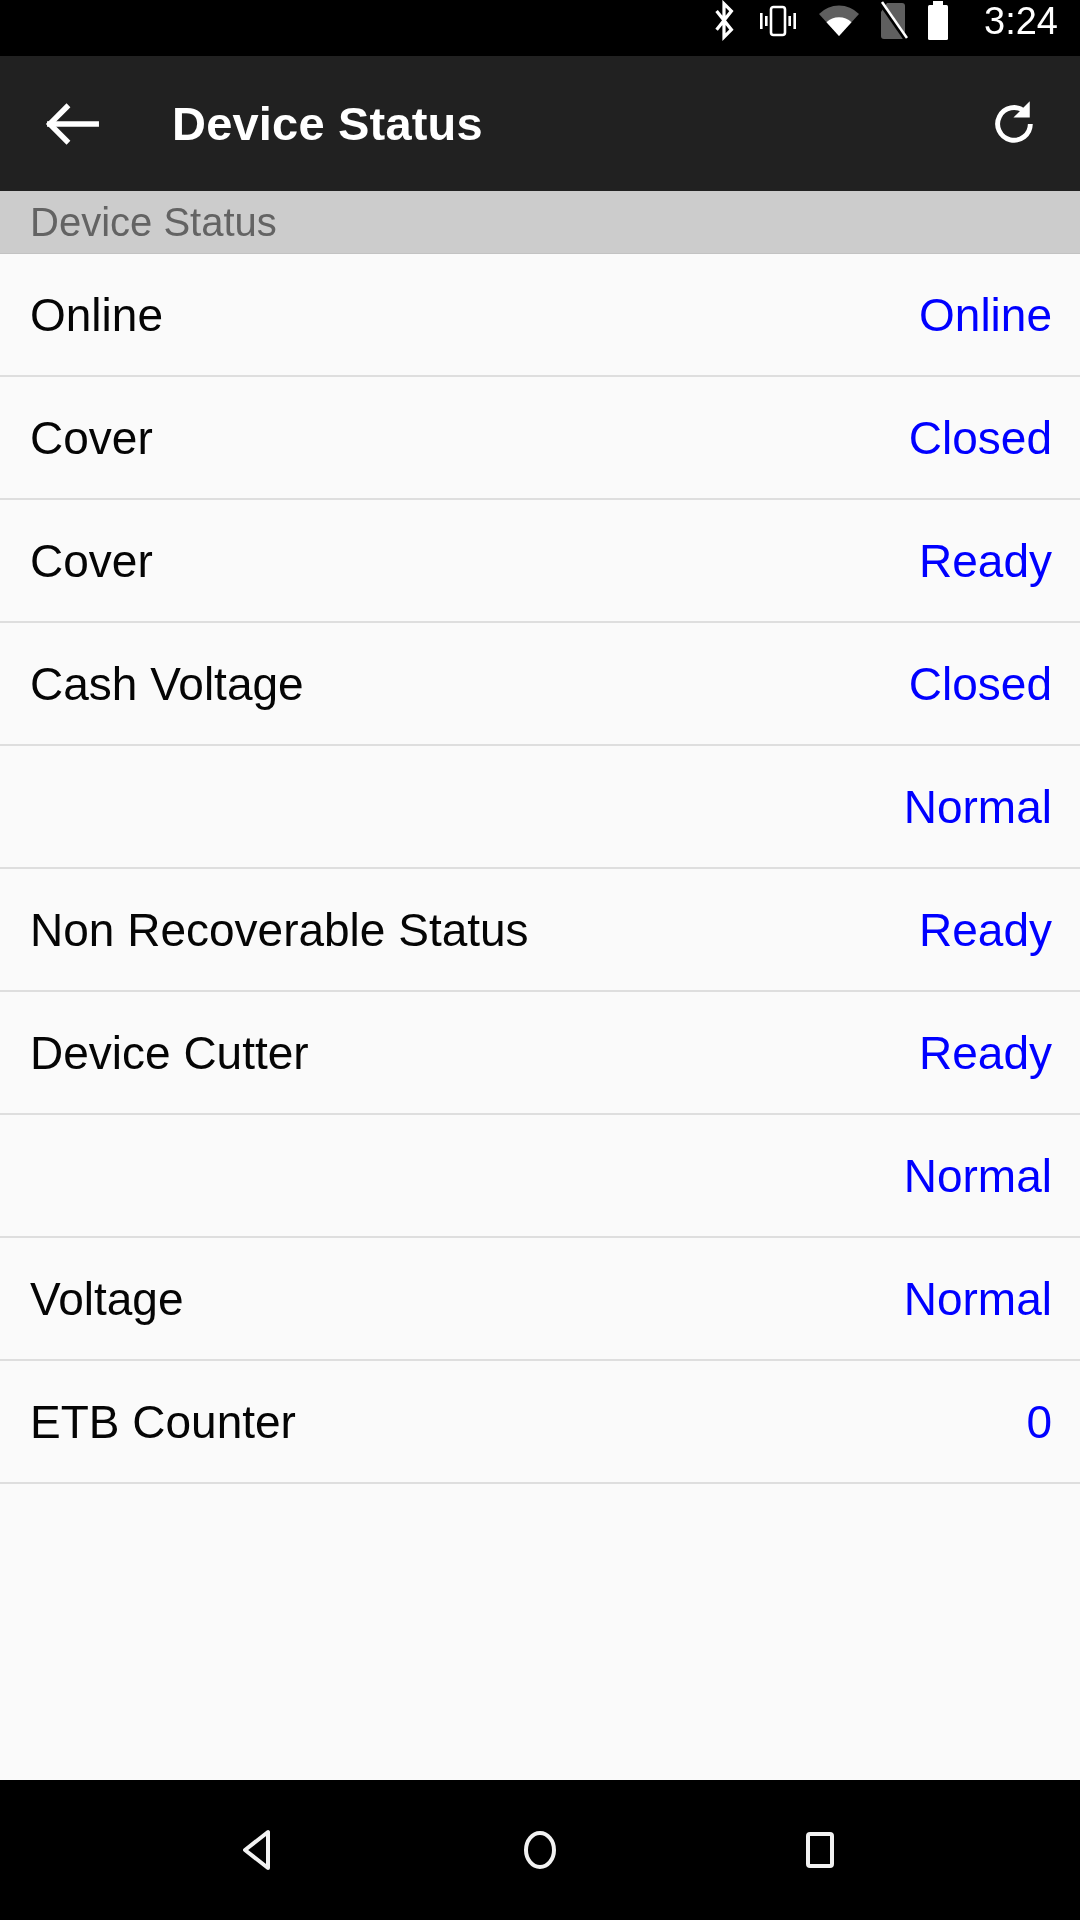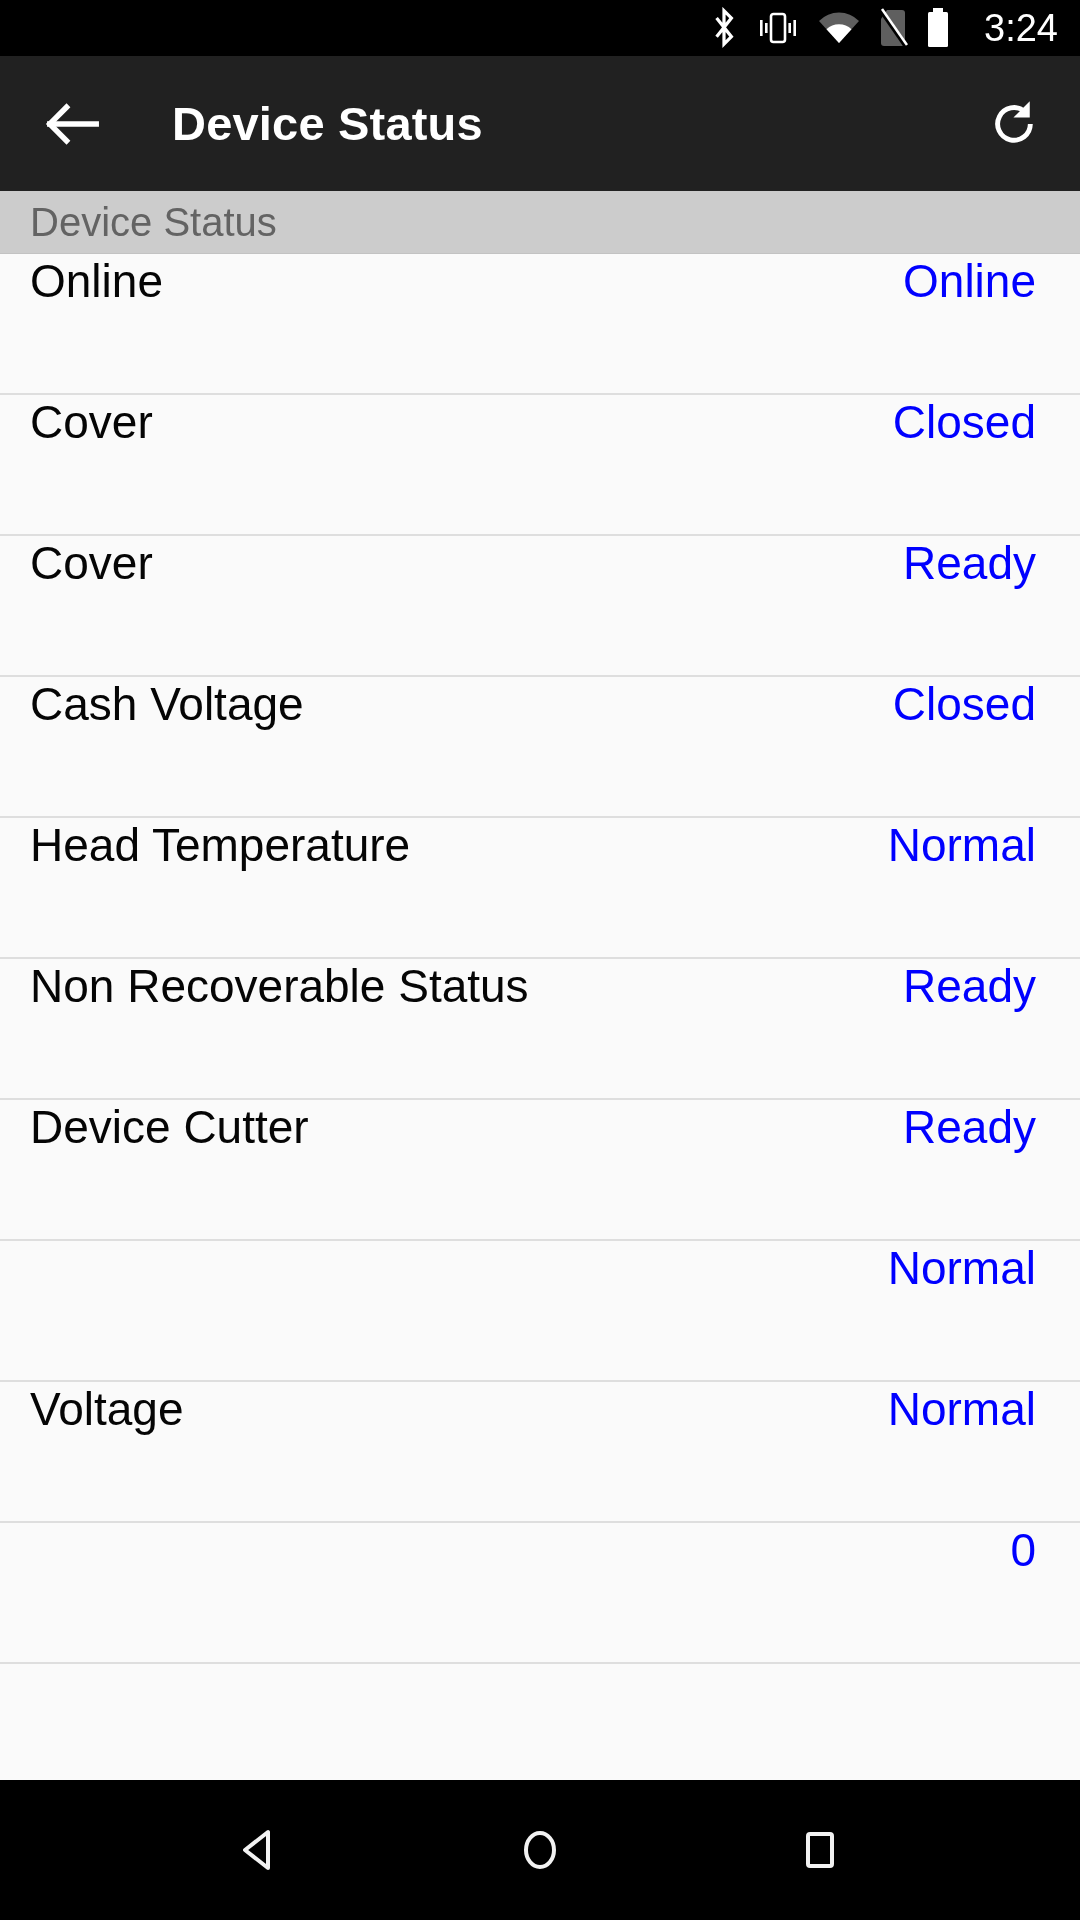--- a/index.html
+++ b/index.html
@@ -7,21 +7,21 @@
     width:1080px; height:1920px;
     background:#fafafa;
     font-family:"Liberation Sans", sans-serif;
     overflow:hidden;
   }
   .screen { width:1080px; height:1920px; position:relative; display:flex; flex-direction:column; }
 
   
   .statusbar {
     height:56px; background:#000; flex:0 0 56px;
-    display:flex; align-items:center; justify-content:flex-end;
+    display:flex; align-items:flex-start; justify-content:flex-end;
     padding-right:22px;
   }
   .sb-icons { display:flex; align-items:center; gap:17px; }
   .sb-ico { display:block; }
   .sb-clock {
     color:#fff; font-size:38px; font-weight:400; margin-left:16px;
     letter-spacing:0px; line-height:1;
   }
 
   
@@ -41,22 +41,22 @@
   .section-header {
     height:63px; flex:0 0 63px; background:#cccccc;
     display:flex; align-items:center; padding-left:30px;
     border-bottom:1px solid #c2c2c2;
   }
   .section-header span { color:#636363; font-size:40px; font-weight:400; }
 
   
   .list { flex:1 1 auto; background:#fafafa; overflow:hidden; }
   .row {
-    height:141px; display:flex; align-items:flex-start;
-    padding:0 44px 0 30px; background:#fafafa;
+    height:123px; display:flex; align-items:center;
+    padding:0 28px 0 30px; background:#fafafa;
     border-bottom:2px solid #dedede;
   }
   .row-label {
     color:#050505; font-size:46px; font-weight:400;
     white-space:nowrap; letter-spacing:0px;
   }
   .row-spacer { flex:1 1 auto; }
   .row-value {
     color:#0000ff; font-size:46px; font-weight:400; white-space:nowrap;
   }
@@ -145,21 +145,20 @@
         <div class="row-label">Cover</div>
         <div class="row-spacer"></div>
         <div class="row-value">Ready</div>
       </div>
       <div class="row">
         <div class="row-label">Cash Voltage</div>
         <div class="row-spacer"></div>
         <div class="row-value">Closed</div>
       </div>
       <div class="row">
-        <div class="row-label">Head Temperature</div>
         <div class="row-spacer"></div>
         <div class="row-value">Normal</div>
       </div>
       <div class="row">
         <div class="row-label">Non Recoverable Status</div>
         <div class="row-spacer"></div>
         <div class="row-value">Ready</div>
       </div>
       <div class="row">
         <div class="row-label">Device Cutter</div>
@@ -169,20 +168,21 @@
       <div class="row">
         <div class="row-spacer"></div>
         <div class="row-value">Normal</div>
       </div>
       <div class="row">
         <div class="row-label">Voltage</div>
         <div class="row-spacer"></div>
         <div class="row-value">Normal</div>
       </div>
       <div class="row">
+        <div class="row-label">ETB Counter</div>
         <div class="row-spacer"></div>
         <div class="row-value">0</div>
       </div>
     </div>
 
   <div class="navbar">
     <div class="nav-btn">
       <svg width="56" height="56" viewBox="0 0 56 56">
         <polygon points="36,10 36,46 13,28" fill="none" stroke="#f2f2f2" stroke-width="4" stroke-linejoin="round"></polygon>
       </svg>

